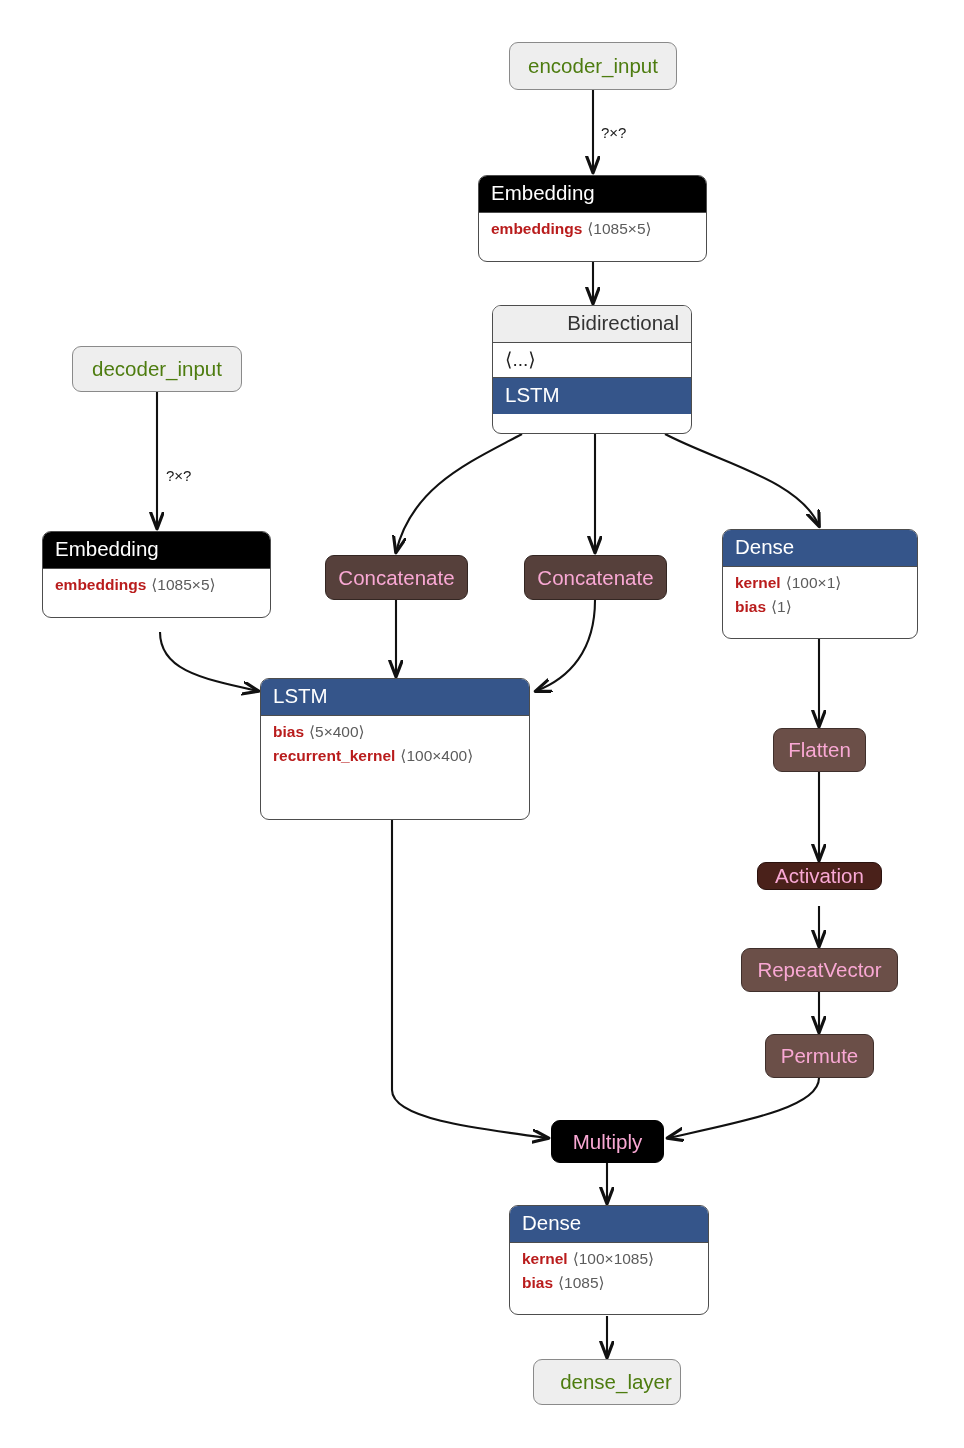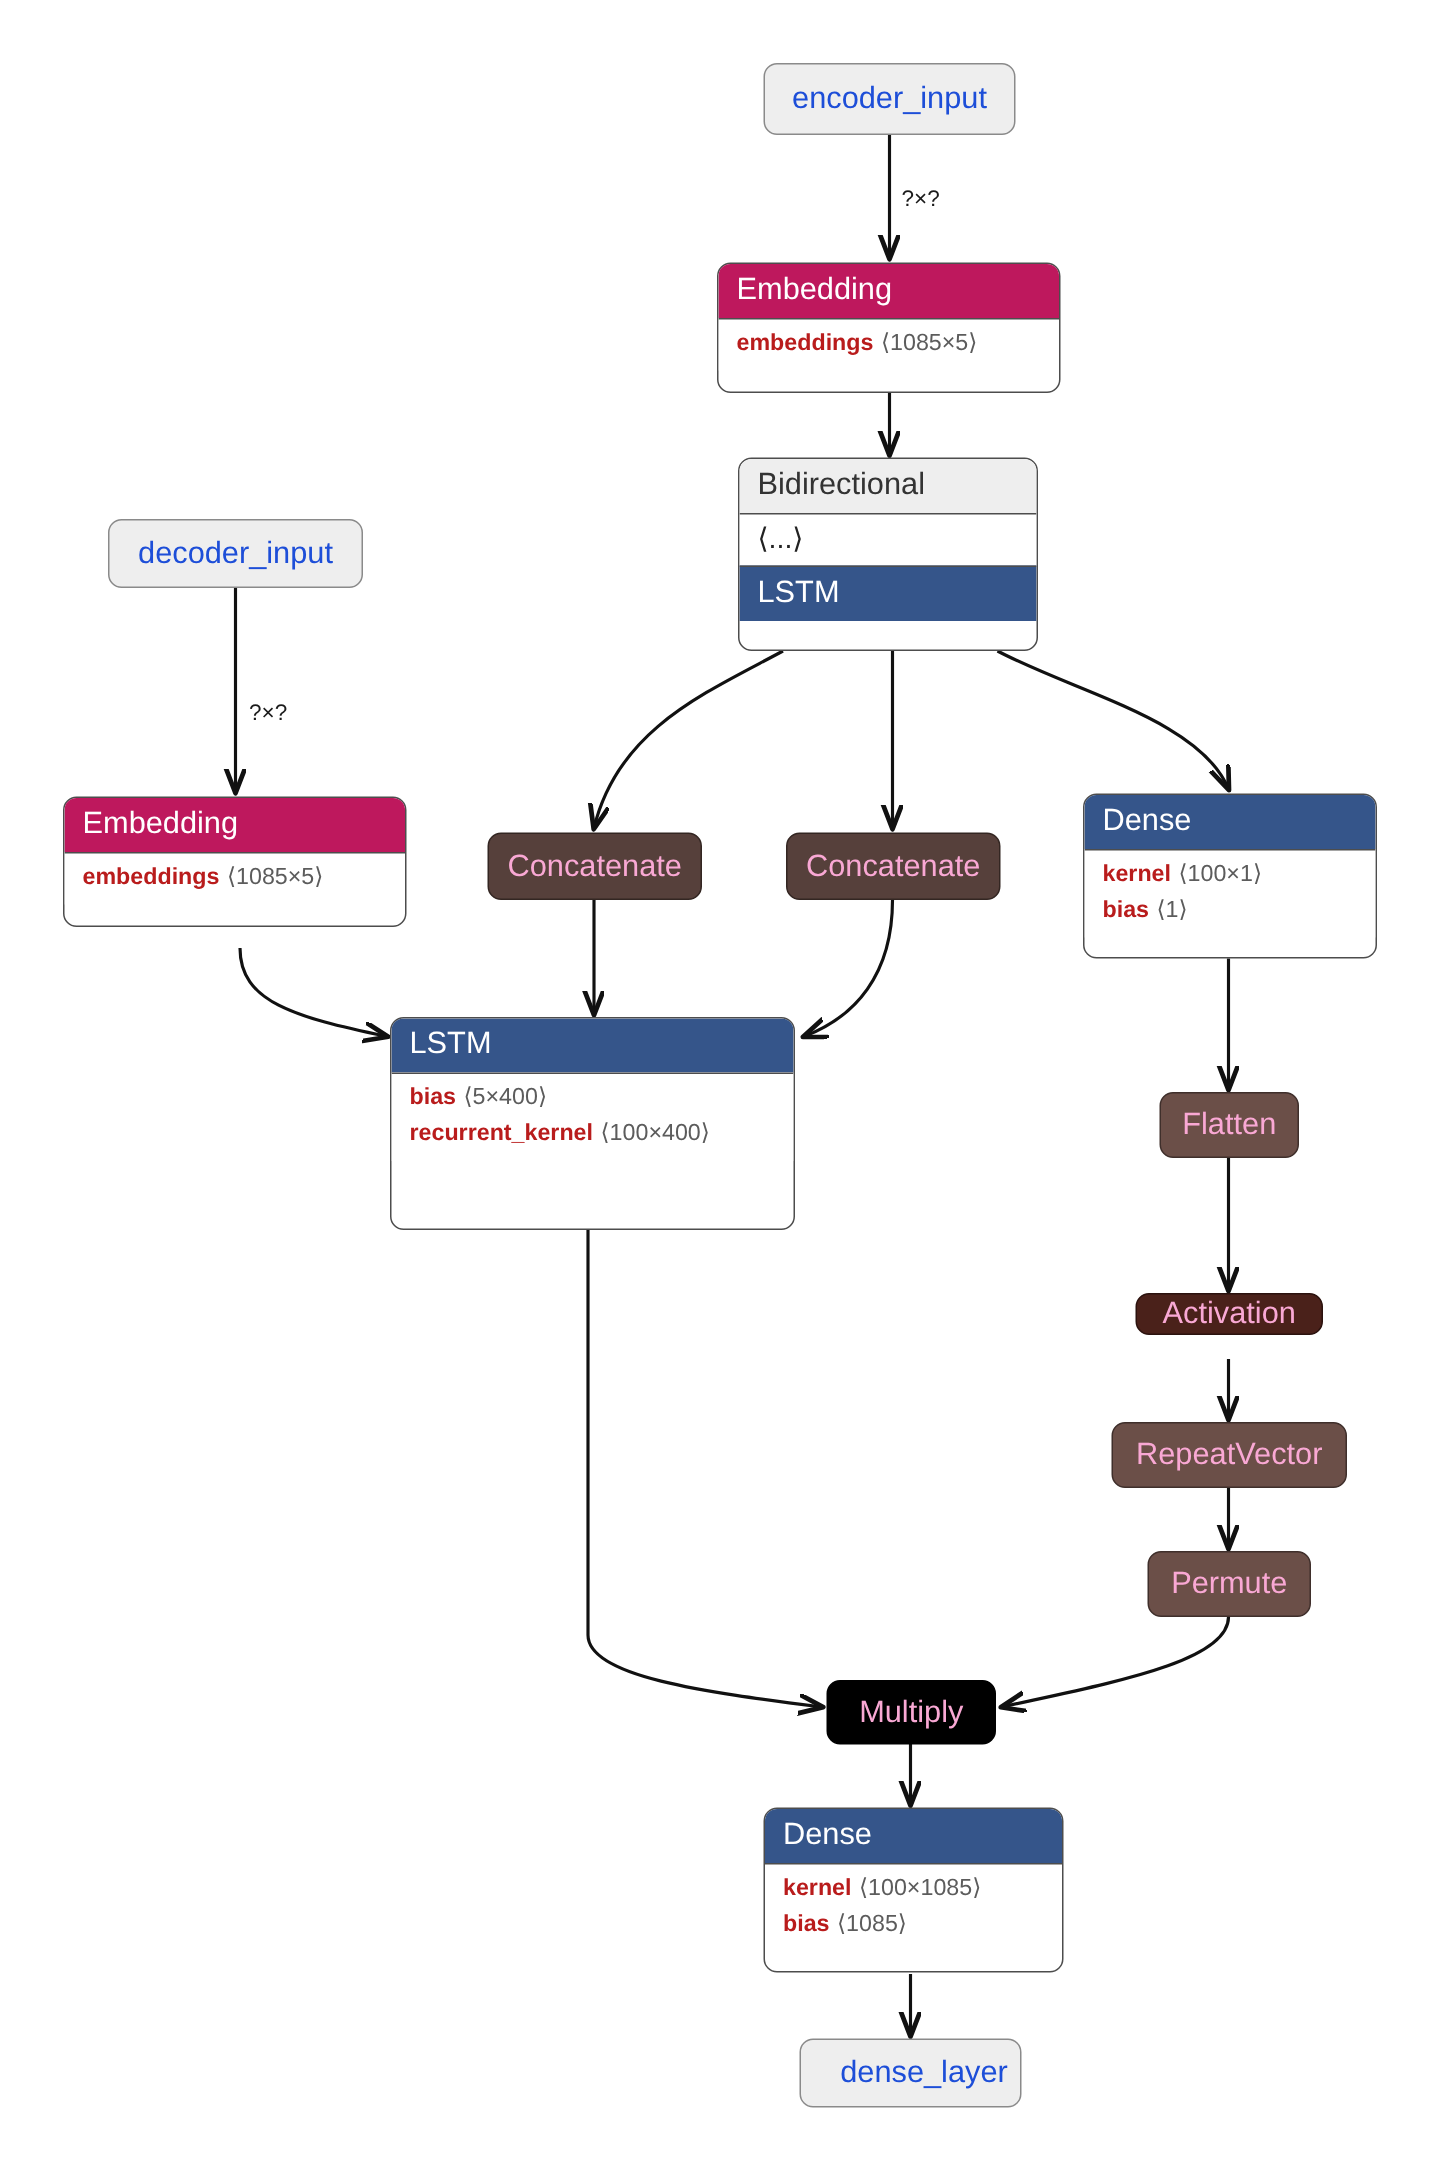--- a/index.html
+++ b/index.html
@@ -36,23 +36,23 @@
     background: #ffffff;
   }
   .hdr {
     box-sizing: border-box;
     padding: 6px 12px 7px 12px;
     font-size: 20.5px;
     line-height: 1.12;
     color: #ffffff;
     white-space: nowrap;
   }
-  .hdr.green { background: #be185d; }
+  .hdr.green { background: #000000; }
   .hdr.blue  { background: #35558a; }
-  .hdr.gray  { background: #eeeeee; color: #333333; }
+  .hdr.gray  { background: #eeeeee; color: #333333; text-align: right; }
   .hdr.white { background: #ffffff; color: #222222; }
   .params {
     box-sizing: border-box;
     background: #ffffff;
     padding: 4px 12px 6px 12px;
   }
   .prow {
     font-size: 15.5px;
     line-height: 1.55;
     color: #111111;
@@ -70,21 +70,21 @@
     border-radius: 9px;
     display: flex;
     align-items: center;
     justify-content: center;
     font-size: 20.5px;
     color: #f9a8d4;
     white-space: nowrap;
   }
   .simple.io {
     background: #eeeeee;
-    color: #1d4ed8;
+    color: #4d7c0f;
     border-color: #8a8a8a;
     border-width: 1.4px;
   }
   .simple.brown    { background: #6b4f48; border-color: #3f2f2b; }
   .simple.darkbrown{ background: #4a211a; border-color: #2b120e; }
   .simple.concat   { background: #56403b; border-color: #332622; }
   .simple.black    { background: #000000; border-color: #000000; }
 
   .edge-label {
     position: absolute;

